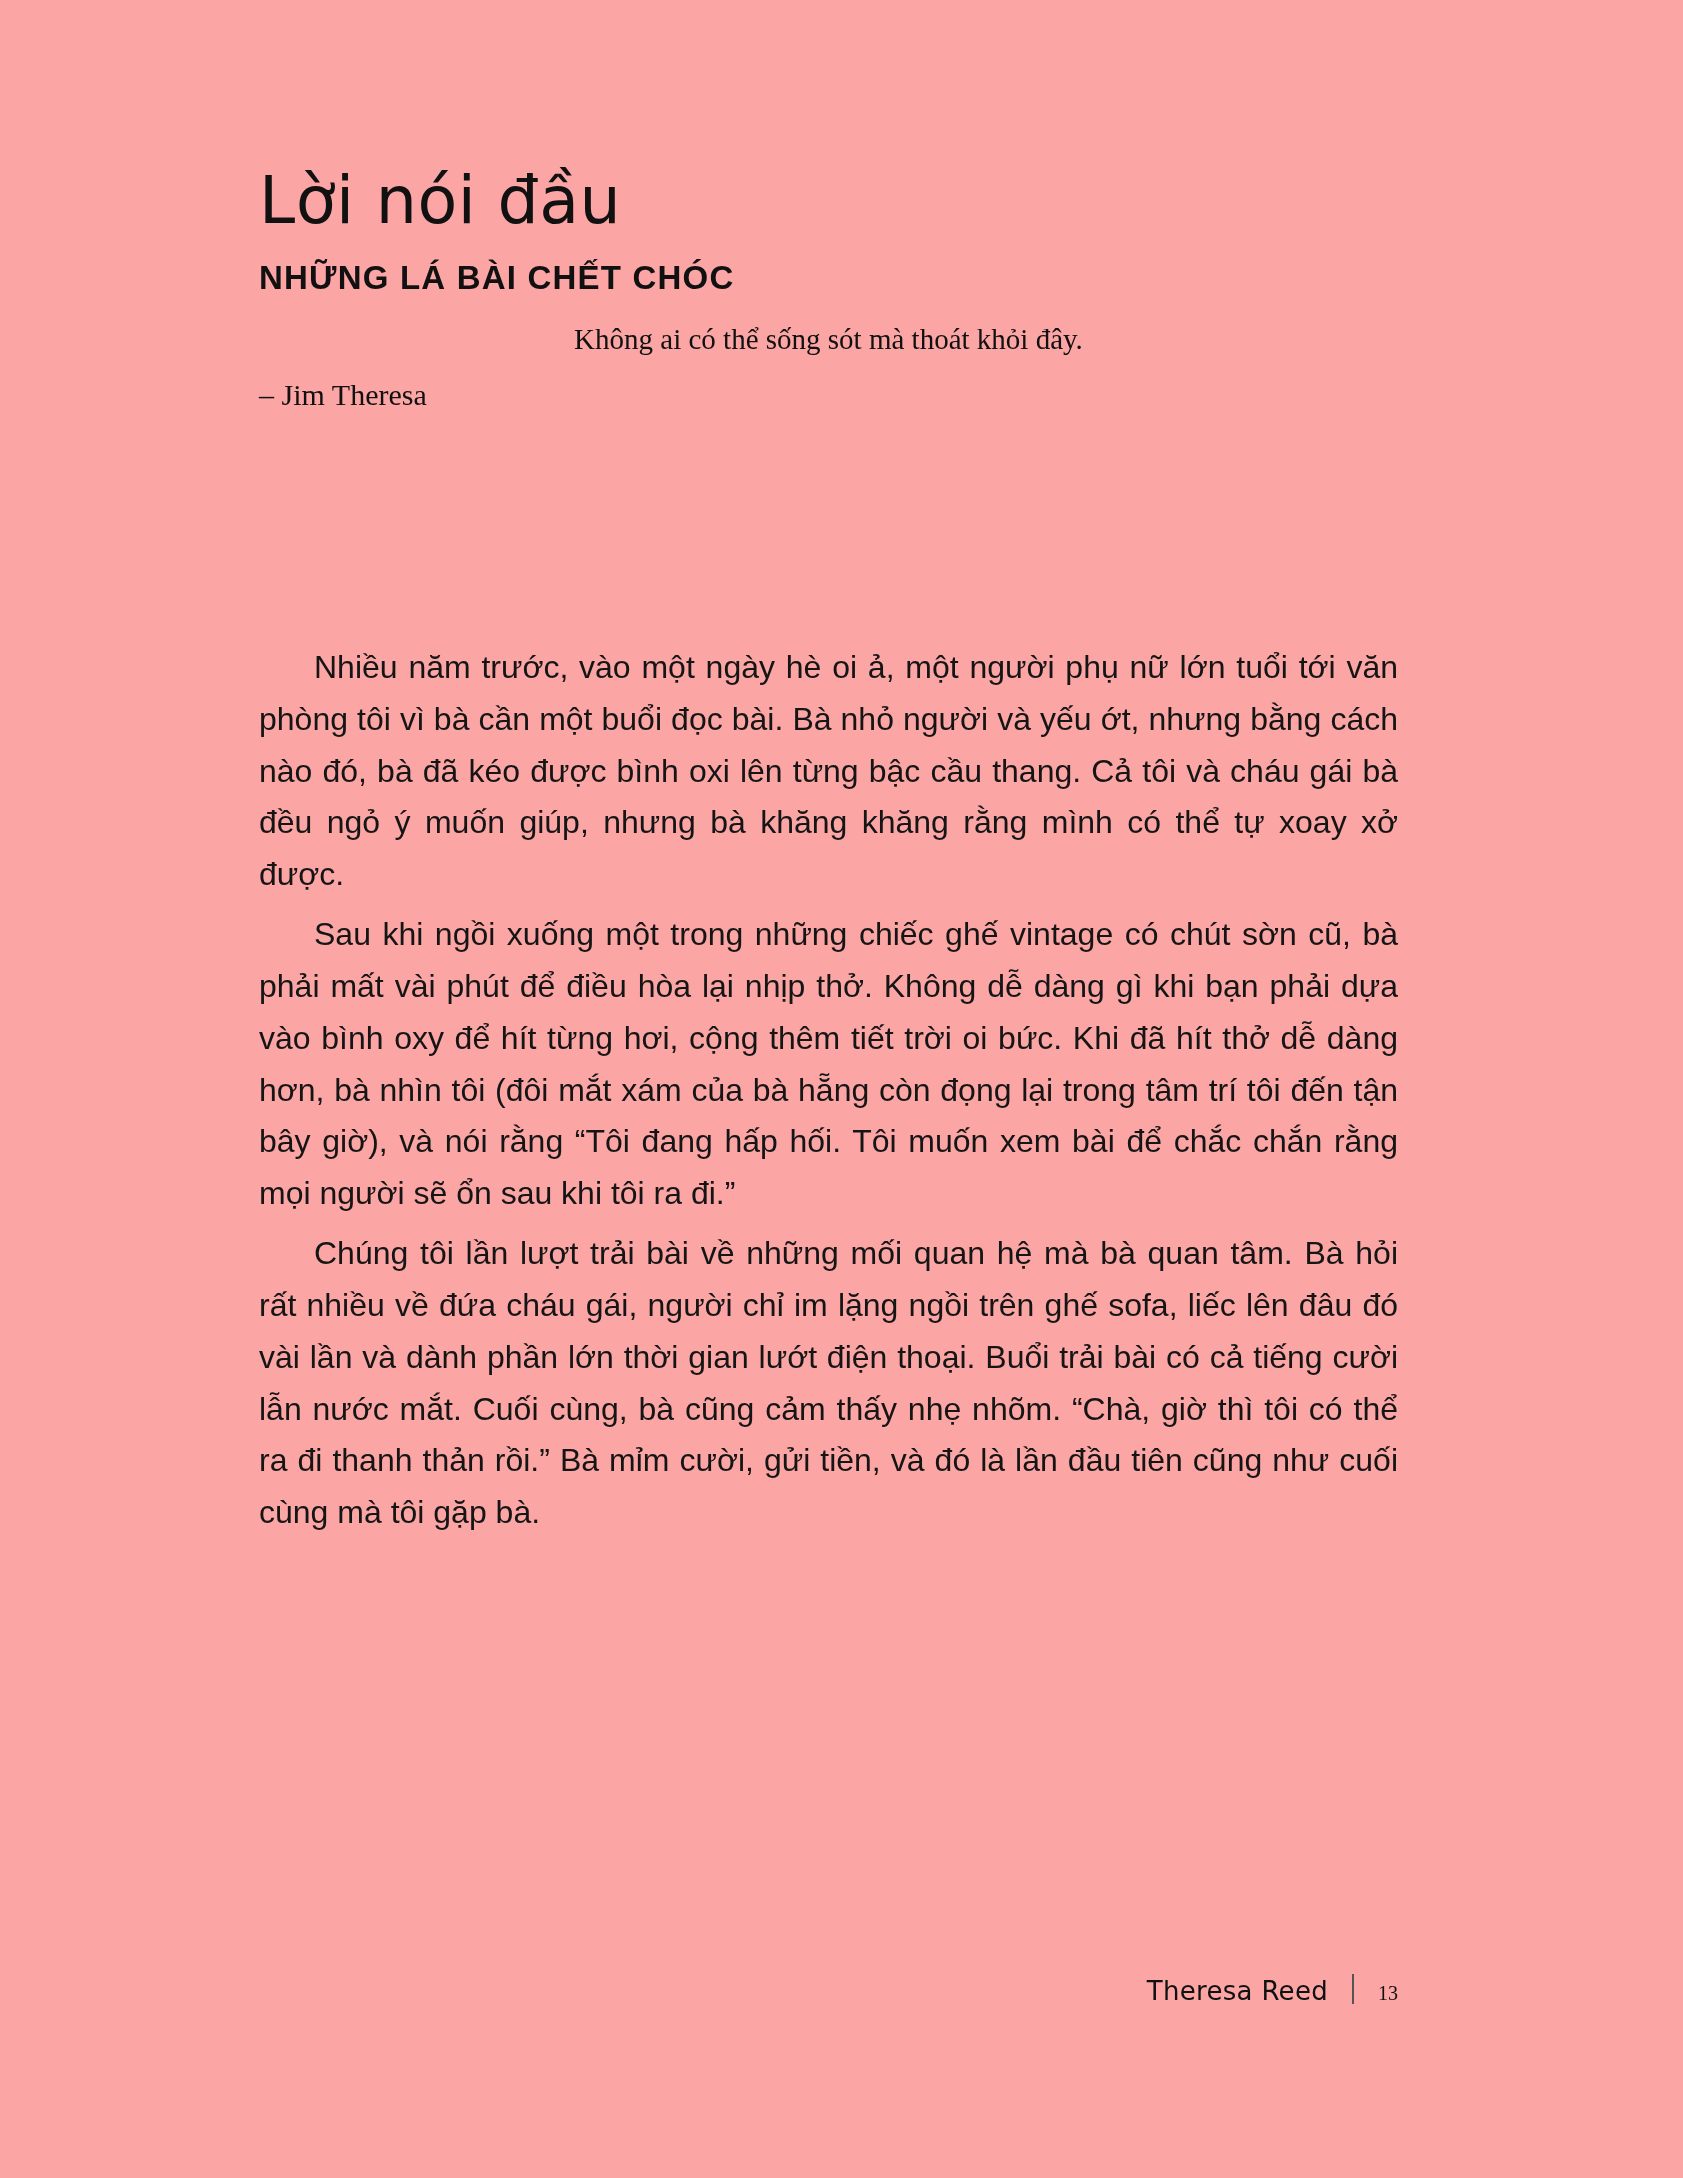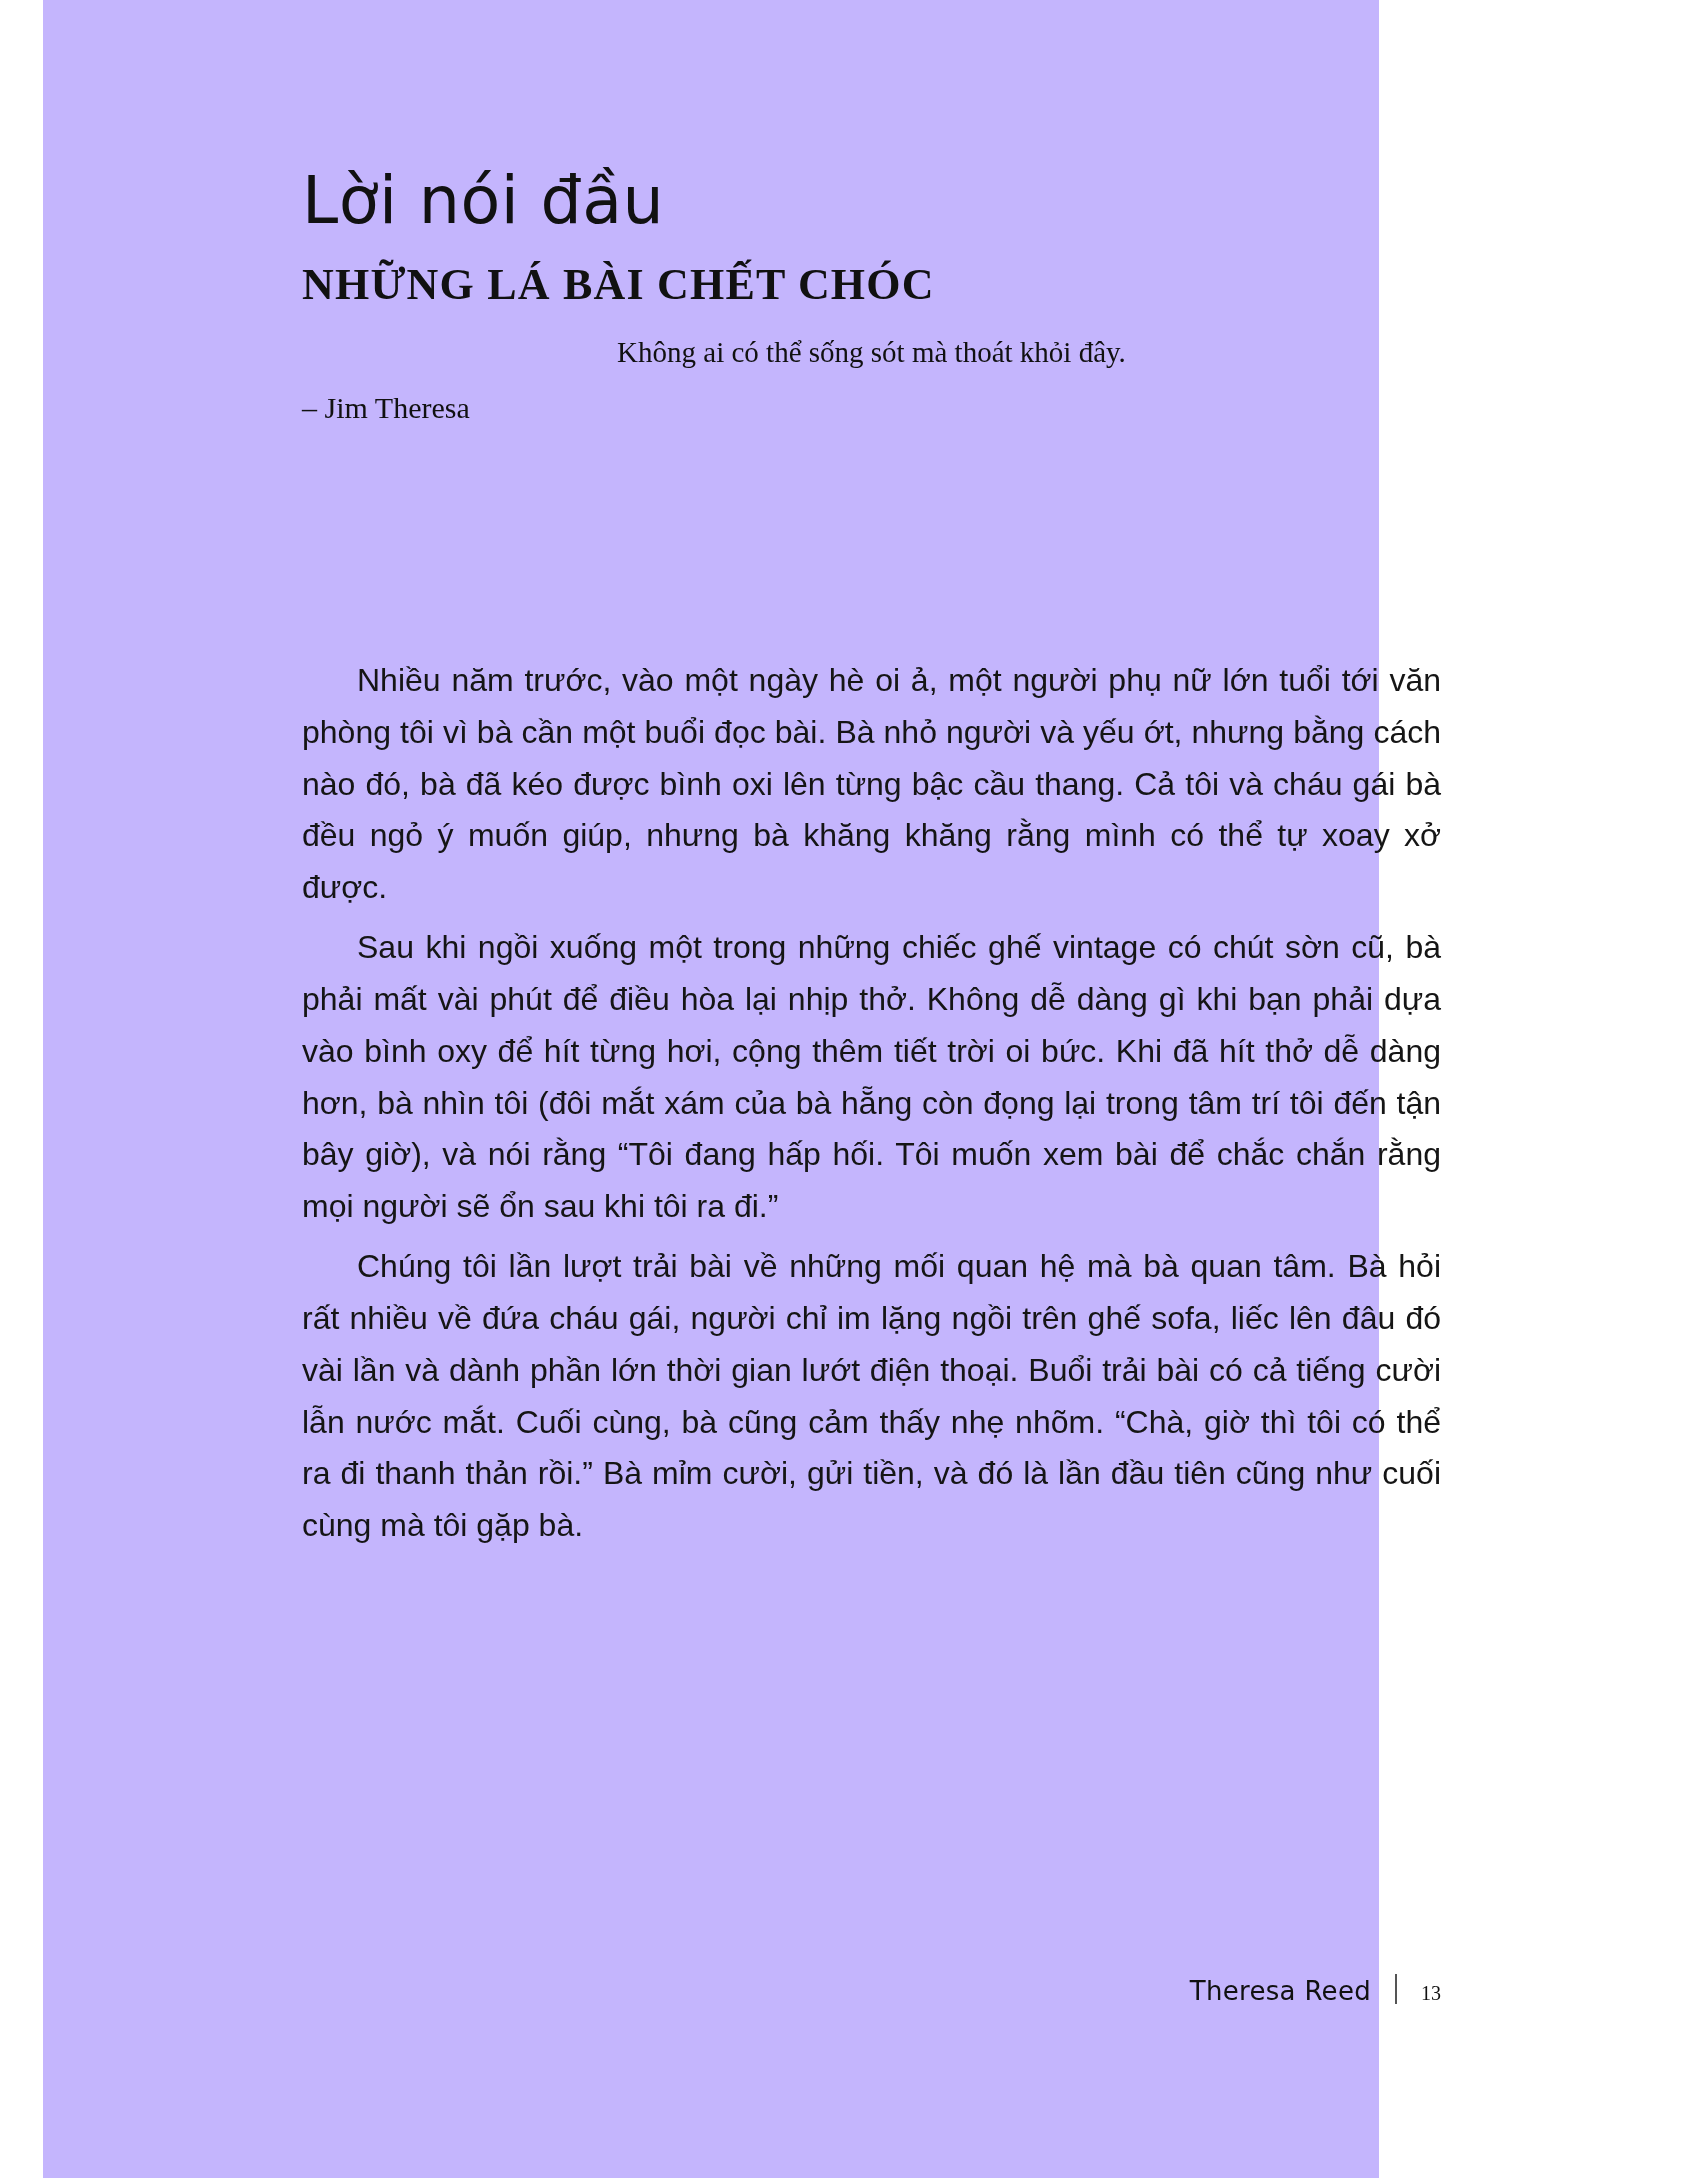--- a/index.html
+++ b/index.html
@@ -12,43 +12,42 @@
     height: 2178px;
     font-family: "Liberation Serif", serif;
     color: #1a1a1a;
     position: relative;
     overflow: hidden;
   }
   .page {
     position: absolute;
     left: 0;
     top: 0;
-    width: 1336px;
+    width: 1683px;
     height: 2178px;
-    background: #c4b5fd;
-    margin-left: 43px;
+    background: #fca5a5;
   }
   .content {
     position: absolute;
     left: 259px;
     top: 168px;
     width: 1139px;
   }
   .chapter-title {
     font-family: "DejaVu Sans", sans-serif;
     font-weight: 400;
     font-size: 65px;
     line-height: 1.0;
     letter-spacing: 0.5px;
     color: #111111;
     margin: 0 0 26px 0;
   }
   .chapter-subtitle {
-    font-family: Liberation Serif, serif;
-    font-size: 44px;
+    font-family: Liberation Sans, sans-serif;
+    font-size: 33px;
     letter-spacing: 1.2px;
     color: #111111;
     margin: 0 0 26px 0;
   }
   .epigraph {
     font-family: "Liberation Serif", serif;
     font-size: 29px;
     color: #111111;
     margin: 0 0 22px 0;
     text-align: center;

